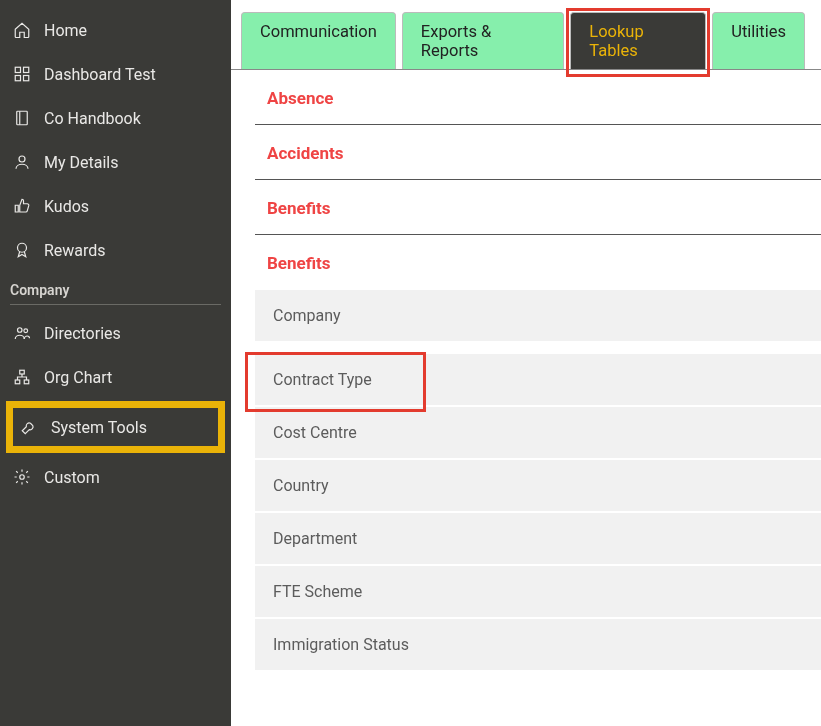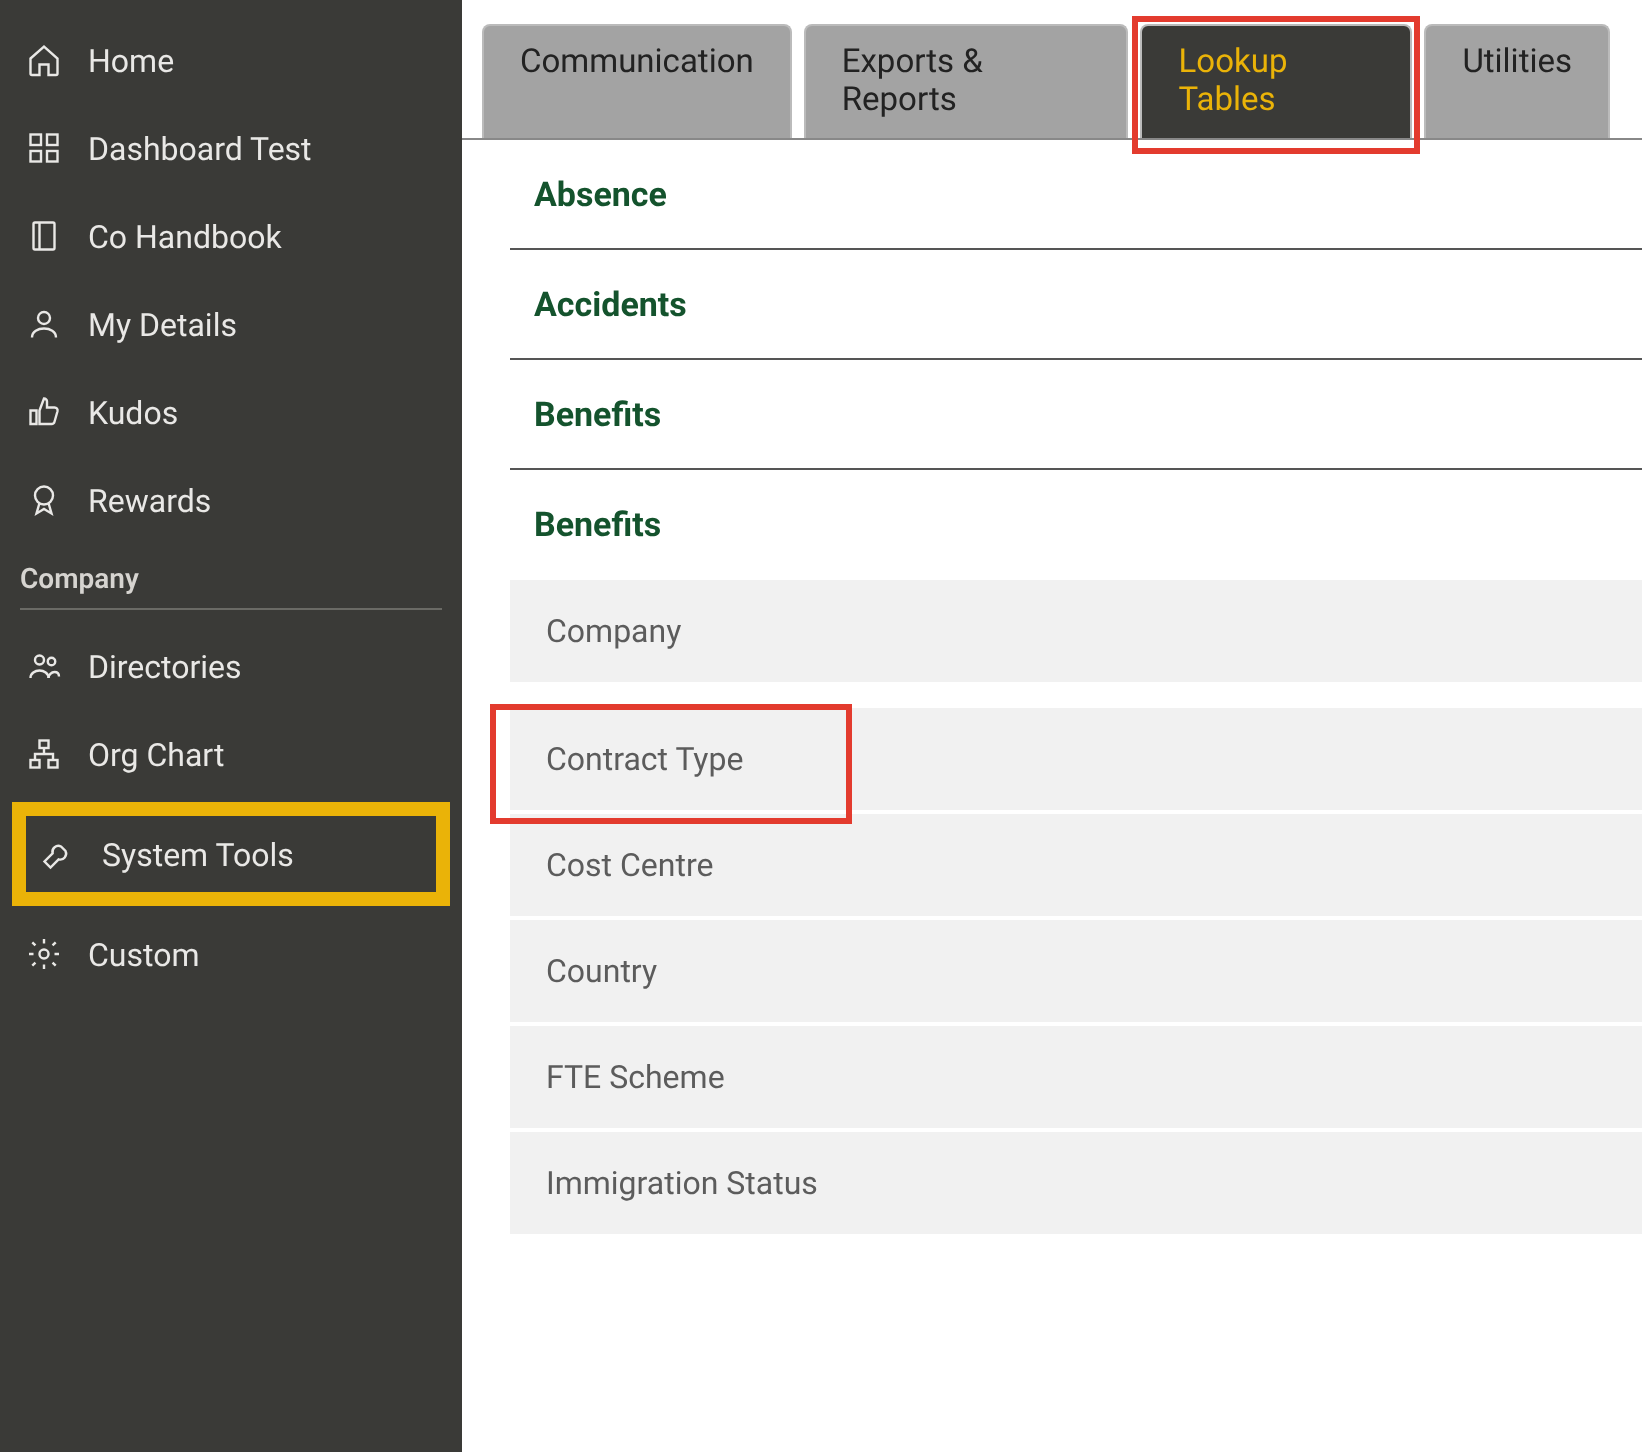--- a/index.html
+++ b/index.html
@@ -63,21 +63,21 @@
     position: relative;
   }
   .tab {
     border: 1px solid #bbb;
     border-bottom: none;
     border-radius: 4px 4px 0 0;
     padding: 9px 18px;
     margin-right: 6px;
     font-size: 16.5px;
     color: #222;
-    background: #a3a3a3;
+    background: #86efac;
     cursor: pointer;
     position: relative;
   }
   .tab.active {
     background: #3a3a37;
     color: #eab308;
   }
   .tab-highlight-wrap {
     position: relative;
   }
@@ -89,21 +89,21 @@
     pointer-events: none;
   }
   .cat-list {
     padding: 0 0 0 24px;
   }
   .cat {
     border-bottom: 1px solid #555;
     padding: 18px 12px 16px 12px;
     font-size: 17px;
     font-weight: 700;
-    color: #14532d;
+    color: #ef4444;
     cursor: pointer;
   }
   .sub-list {
     padding: 0 0 0 0;
   }
   .sub-item {
     background: #f1f1f1;
     border-top: 1px solid #fff;
     border-bottom: 1px solid #fff;
     padding: 16px 18px;
@@ -254,18 +254,19 @@
     <div class="cat">Absence</div>
     <div class="cat">Accidents</div>
     <div class="cat">Benefits</div>
     <div class="cat" style="border-bottom:none">Benefits</div>
 
     <div class="sub-list">
       <div class="sub-item">Company</div>
       <div class="sub-item sub-highlight">Contract Type</div>
       <div class="sub-item">Cost Centre</div>
       <div class="sub-item">Country</div>
+      <div class="sub-item">Department</div>
       <div class="sub-item">FTE Scheme</div>
       <div class="sub-item">Immigration Status</div>
     </div>
   </div>
 
 </div>
 
 </body></html>

